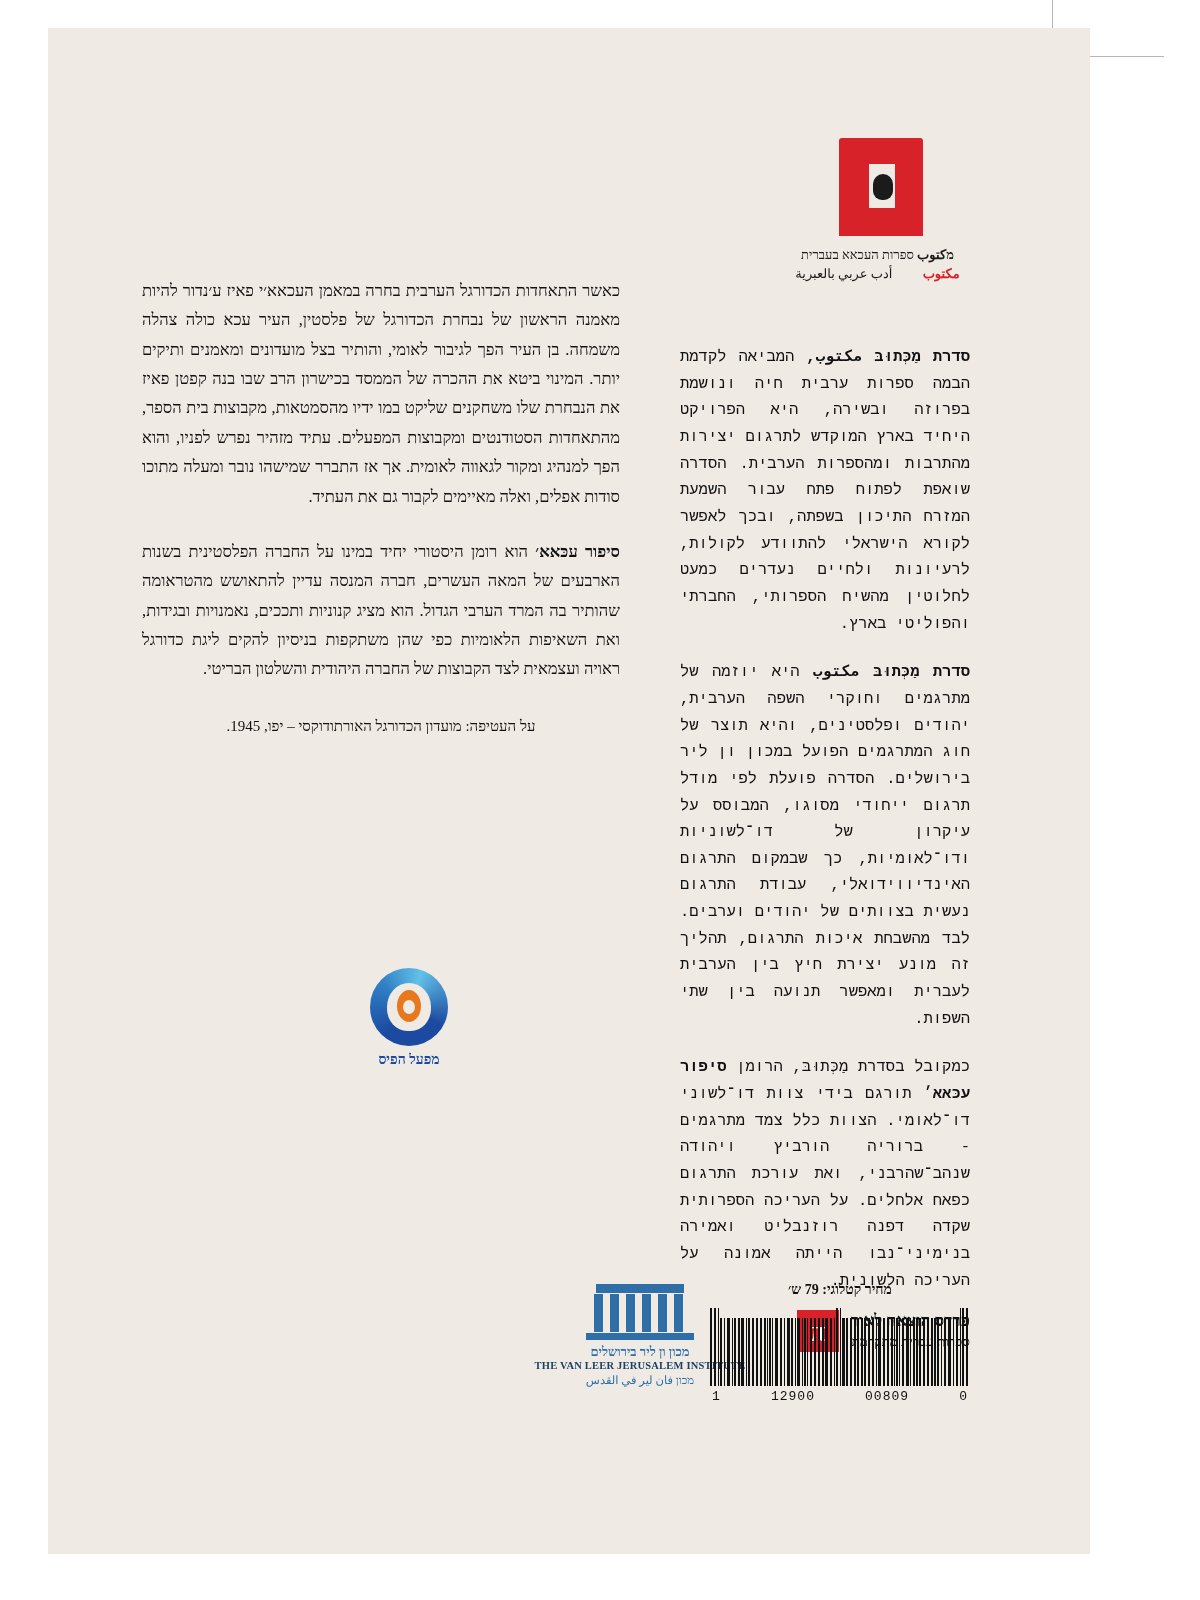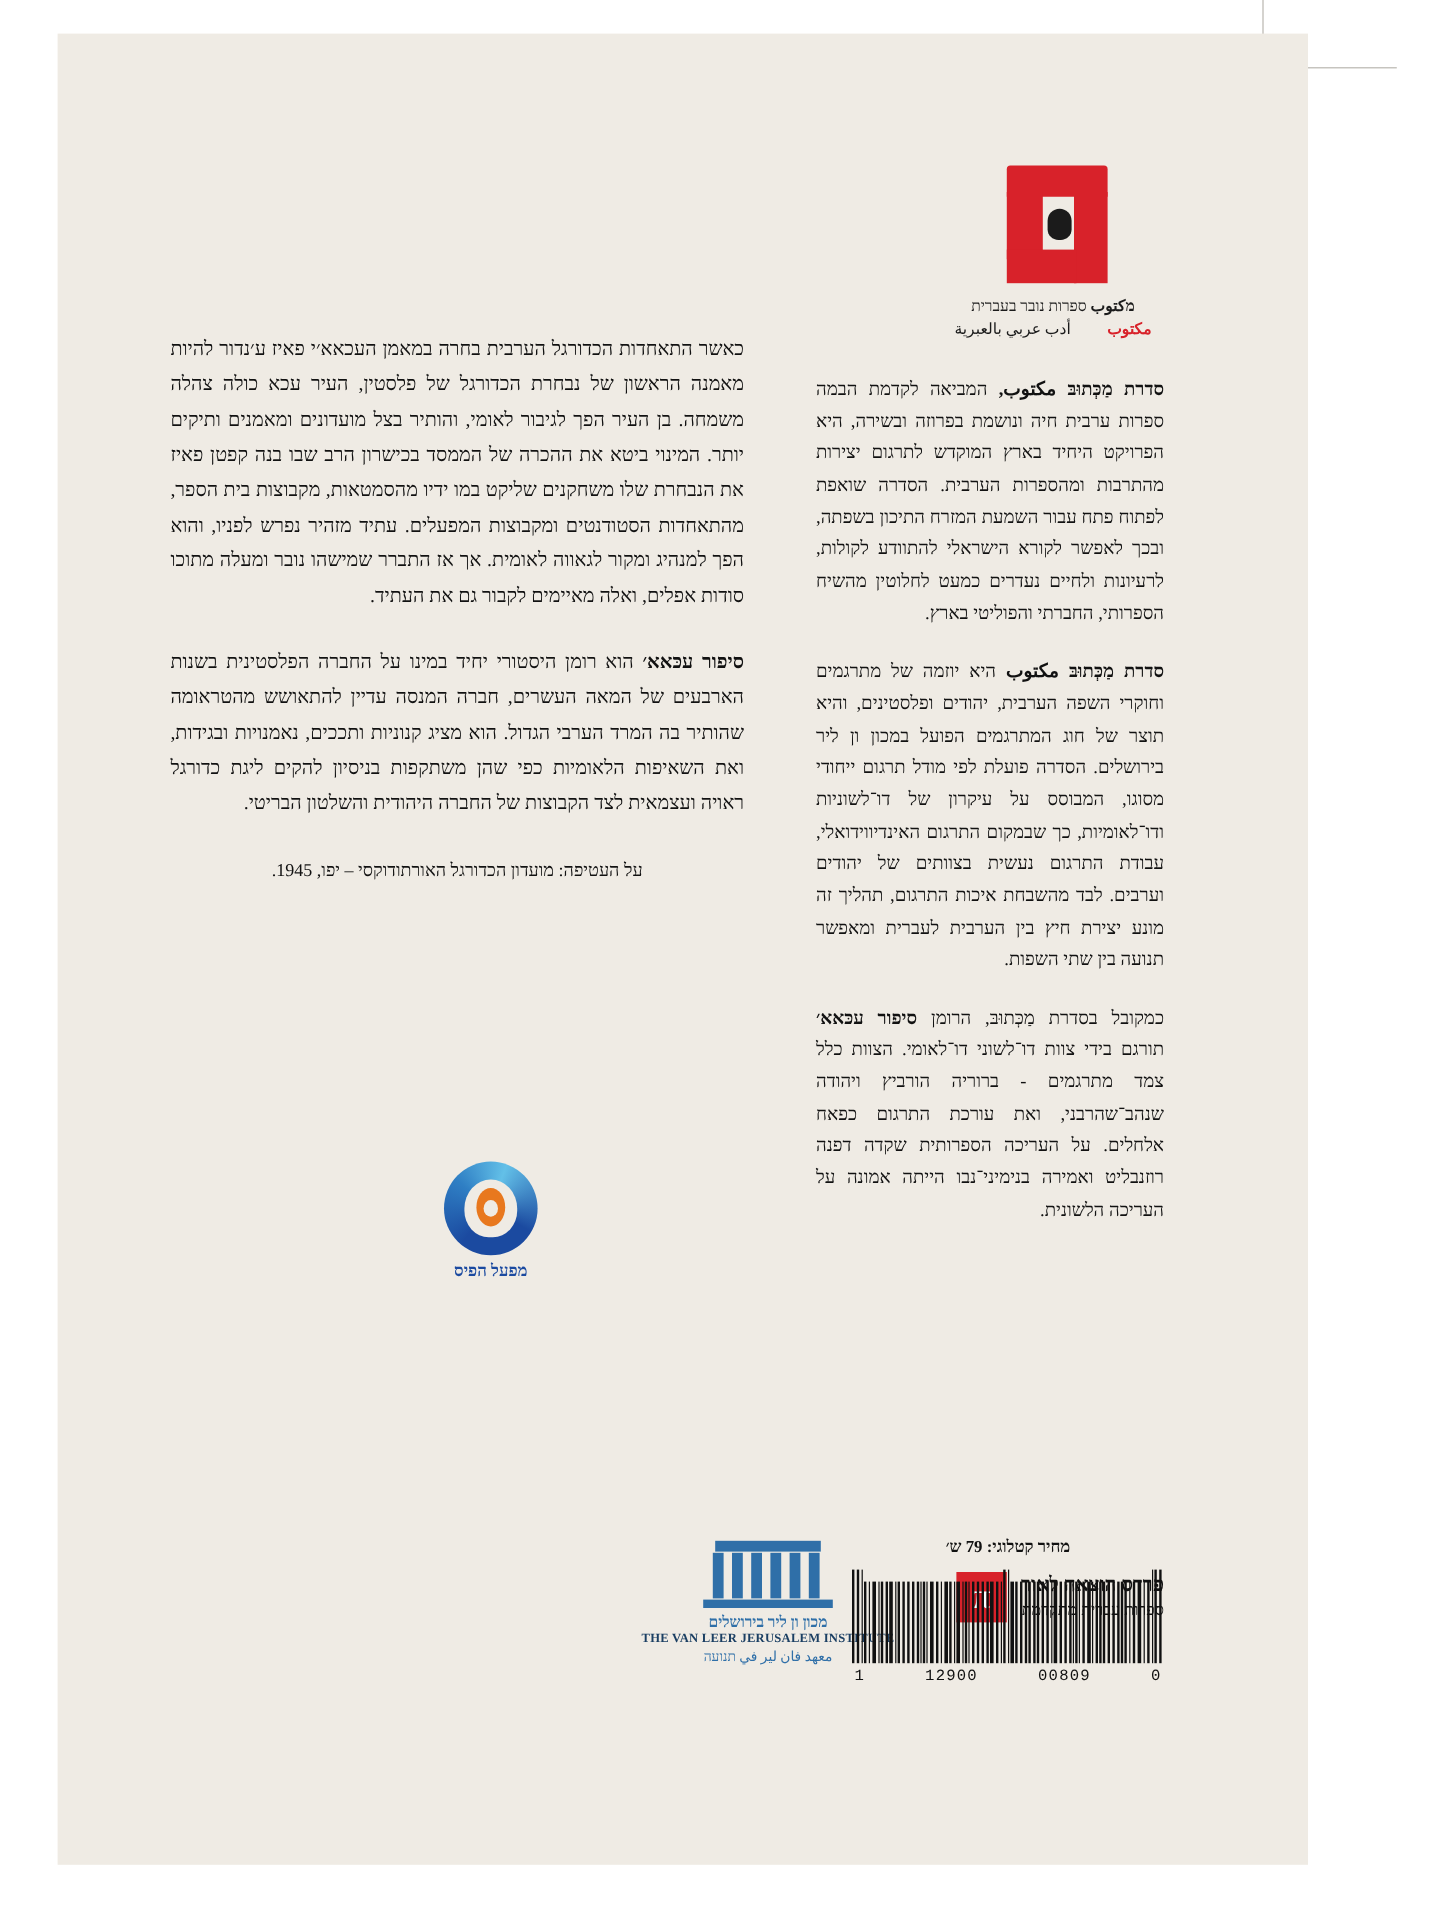--- a/index.html
+++ b/index.html
@@ -39,22 +39,23 @@
 
   
   .col {
     position: absolute;
     direction: rtl;
     text-align: right;
     margin-left: 10px;
   }
   #col-right {
     right: 120px;
-    top: 284px;
+    top: 316px;
     width: 290px;
+    font-family: Liberation Mono, monospace;
   }
   #col-left {
     right: 470px;
     top: 248px;
     width: 478px;
   }
 
   p.para {
     margin: 0 0 22px 0;
     font-size: 15.5px;
@@ -279,21 +280,21 @@
     <div id="maktoob-glyph">
       <div class="mk-shape" id="mk-top"></div>
       <div class="mk-shape" id="mk-right"></div>
       <div class="mk-shape" id="mk-left"></div>
       <div class="mk-shape" id="mk-bottom"></div>
       <div id="mk-eye"></div>
     </div>
     <div id="maktoob-ar">
       <div>
         <span class="blk">מكتوب</span>
-        <span>ספרות נובר בעברית</span>
+        <span>ספרות העכאא בעברית</span>
       </div>
       <div>
         <span class="red">مكتوب</span>
         <span>أدب عربي بالعبرية</span>
       </div>
     </div>
   </div>
 
   <div id="col-right" class="col">
     <p class="para"><span class="b">סדרת מַכְּתוּבּ مكتوب,</span><span> המביאה לקדמת הבמה ספרות ערבית חיה ונושמת בפרוזה ובשירה, היא הפרויקט היחיד בארץ המוקדש לתרגום יצירות מהתרבות ומהספרות הערבית. הסדרה שואפת לפתוח פתח עבור השמעת המזרח התיכון בשפתה, ובכך לאפשר לקורא הישראלי להתוודע לקולות, לרעיונות ולחיים נעדרים כמעט לחלוטין מהשיח הספרותי, החברתי והפוליטי בארץ.</span></p>
@@ -335,21 +336,21 @@
         <div id="vl-base"></div>
         <div class="vl-bar" style="left:8px;  height:38px;"></div>
         <div class="vl-bar" style="left:24px; height:38px;"></div>
         <div class="vl-bar" style="left:40px; height:38px;"></div>
         <div class="vl-bar" style="left:56px; height:38px;"></div>
         <div class="vl-bar" style="left:72px; height:38px;"></div>
         <div class="vl-bar" style="left:88px; height:38px;"></div>
       </div>
       <div id="vl-he">מכון ון ליר בירושלים</div>
       <div id="vl-en">THE VAN LEER JERUSALEM INSTITUTE</div>
-      <div id="vl-ar">معهد فان لير في תנועה</div>
+      <div id="vl-ar">מכון فان لير في القدس</div>
     </div>
 
   </div>
 
   <div id="barcode-block">
     <div id="price">מחיר קטלוגי: 79 ש׳</div>
     <div id="barcode">
         <span class="bar" style="width: 2px; height: 78px; margin-right: 2px;"></span>
         <span class="bar" style="width: 3px; height: 78px; margin-right: 2px;"></span>
         <span class="bar" style="width: 2px; height: 78px; margin-right: 1px;"></span>

